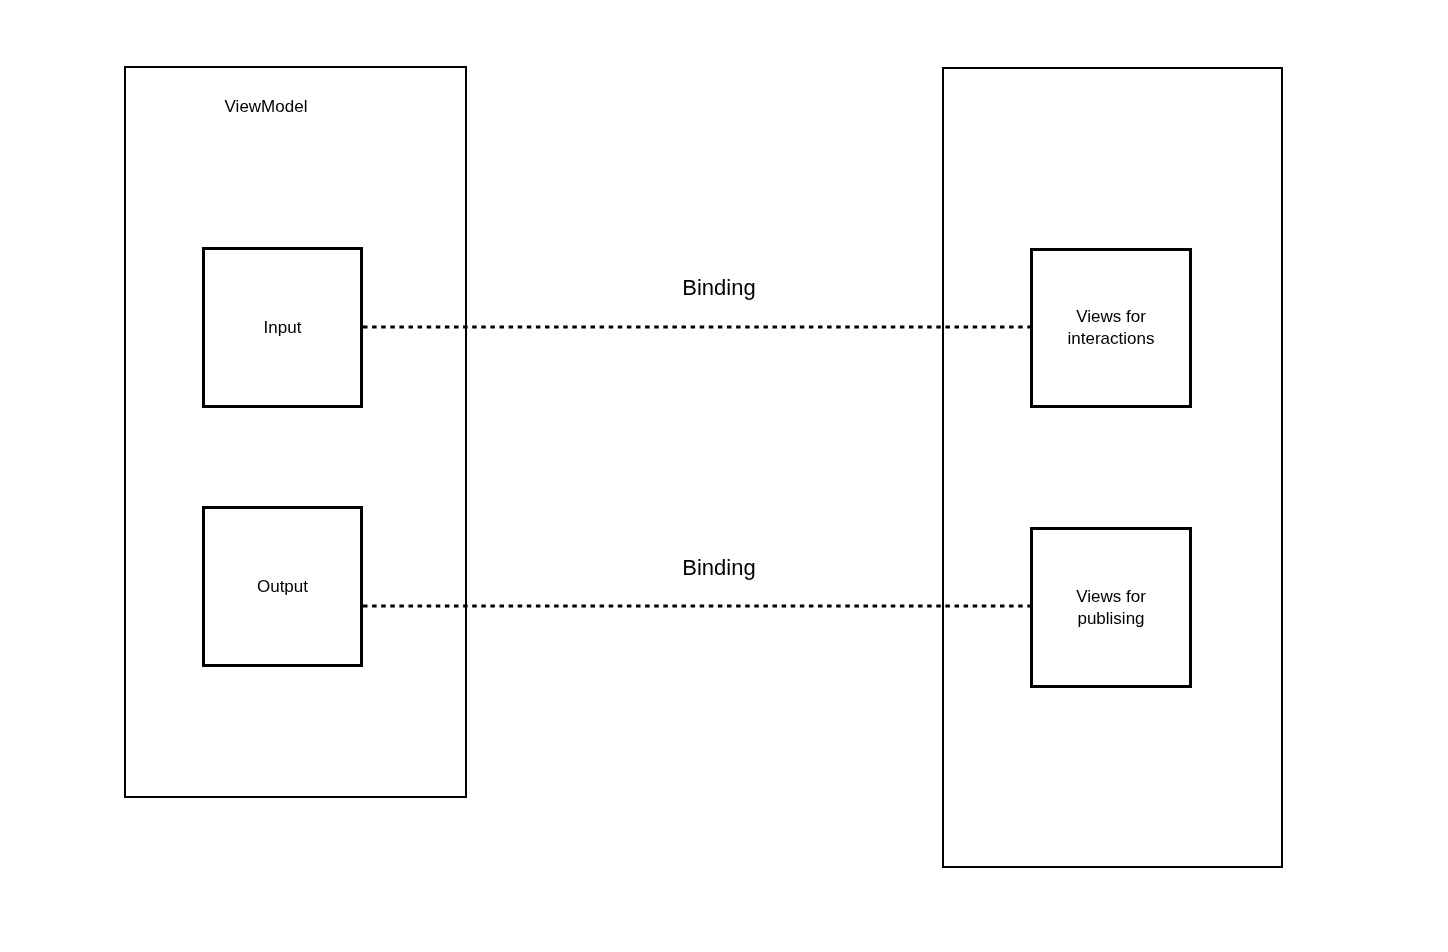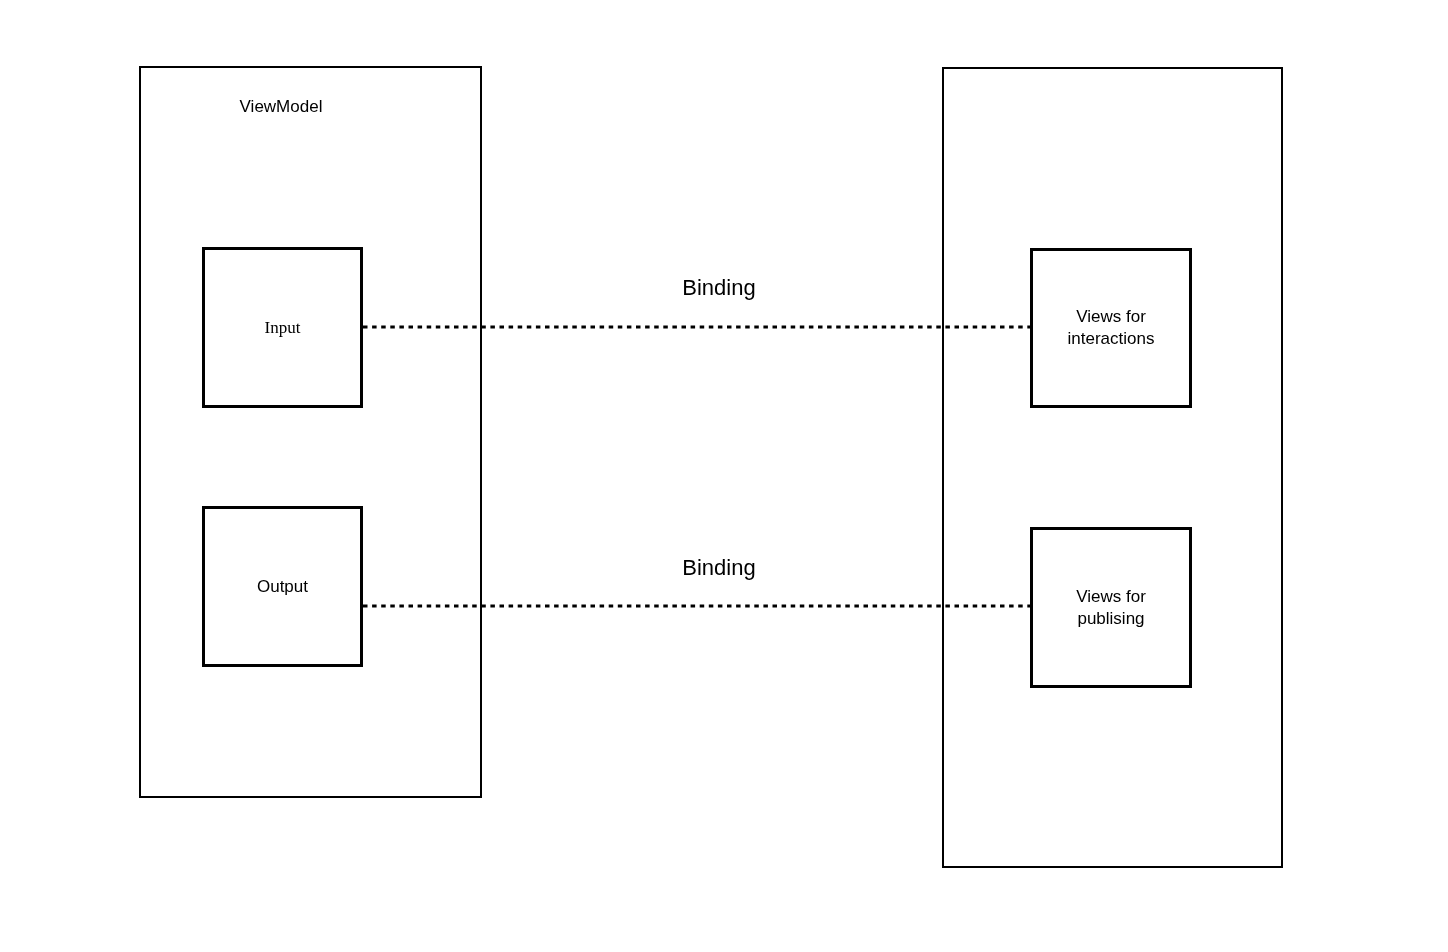--- a/index.html
+++ b/index.html
@@ -15,21 +15,21 @@
     font-family: "Liberation Sans", sans-serif;
     color: #000000;
     overflow: hidden;
   }
   .group-box {
     position: absolute;
     border: 2px solid #000000;
     background: #ffffff;
     box-sizing: border-box;
   }
-  .group-box.left  { left: 139px; top: 66px;  width: 343px; height: 732px; }
+  .group-box.left  { left: 124px; top: 66px;  width: 343px; height: 732px; }
   .group-box.right { left: 942px; top: 67px;  width: 341px; height: 801px; }
   .group-label {
     position: absolute;
     left: 0;
     top: 28px;
     width: 280px;
     text-align: center;
     font-size: 17px;
     line-height: 22px;
     color: #000000;
@@ -41,21 +41,21 @@
     box-sizing: border-box;
     display: flex;
     align-items: center;
     justify-content: center;
     text-align: center;
     font-size: 17px;
     line-height: 22px;
     white-space: pre-line;
     color: #000000;
   }
-  .node.input      { left: 202px;  top: 247px; width: 161px; height: 161px; font-family: Liberation Serif, serif; }
+  .node.input      { left: 202px;  top: 247px; width: 161px; height: 161px; }
   .node.output     { left: 202px;  top: 506px; width: 161px; height: 161px; }
   .node.views-int  { left: 1030px; top: 248px; width: 162px; height: 160px; }
   .node.views-pub  { left: 1030px; top: 527px; width: 162px; height: 161px; }
   .connector-svg {
     position: absolute;
     left: 0;
     top: 0;
     width: 1448px;
     height: 952px;
     pointer-events: none;

